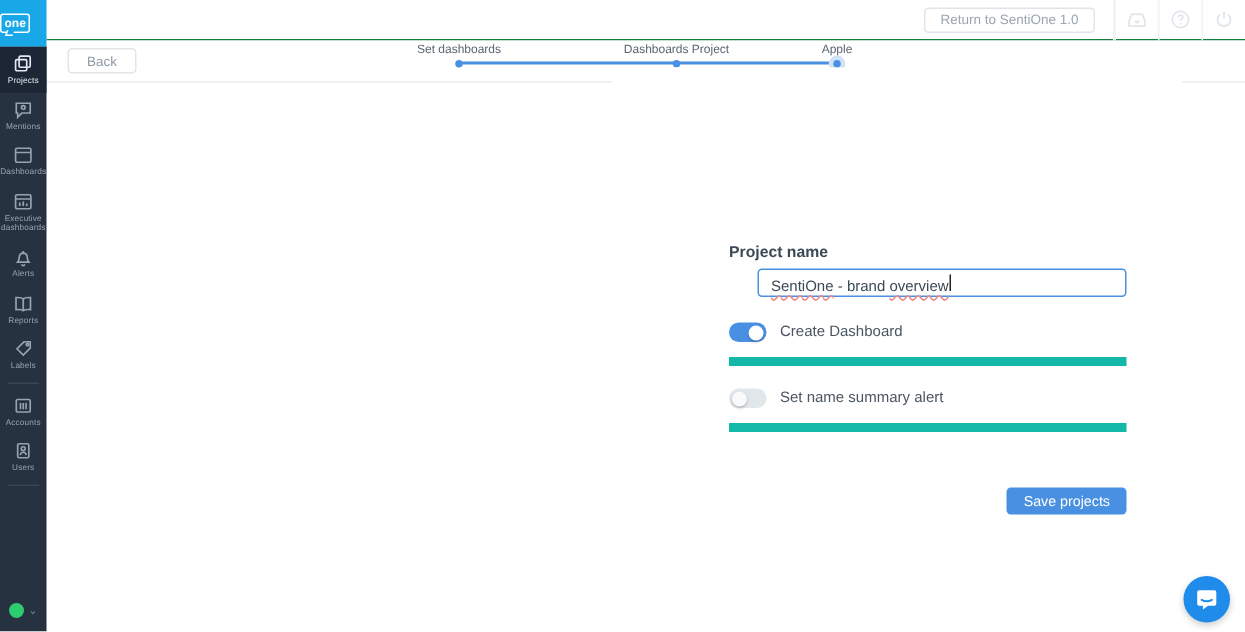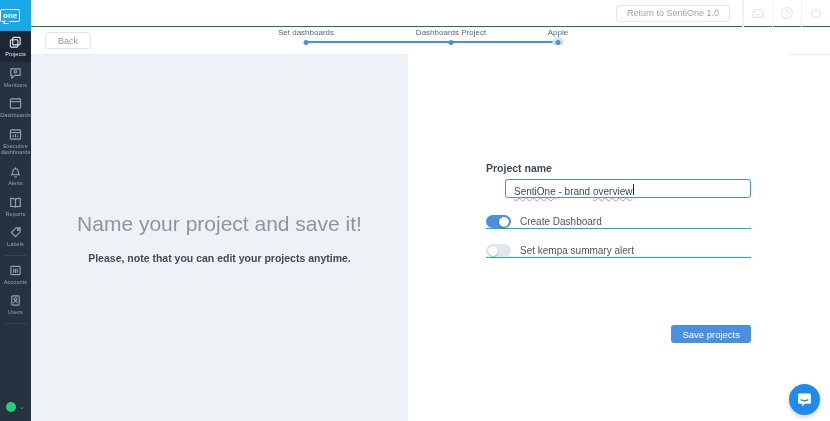--- a/index.html
+++ b/index.html
@@ -65,22 +65,22 @@
   .panel-right { position:absolute; left:408px; top:45px; width:380px; height:366px; background:#fff; }
 
   
   .form { position:absolute; left:78px; top:117px; width:265px; }
   .f-label { font-size:10.5px; font-weight:bold; color:#3c4a57; }
   .f-hint { font-size:9px; color:#c2cad3; margin-top:2px; }
   .f-input { margin-top:5px; height:19px; border:1px solid #4a90e2; border-radius:3px; background:#fff;
     display:flex; align-items:flex-end; padding:0 8px; font-size:10px; color:#3c4a57; cursor:text;margin-left:19px; }
   .miss { text-decoration:underline wavy #e88; text-decoration-thickness:1px; text-underline-offset:2px; }
   .caret { display:inline-block; width:1px; height:11px; background:#222; margin-left:1px; }
-  .toggle-row { display:flex; align-items:center; gap:9px; margin-top:15px; 
-    border-bottom:1px solid #14b8a6; cursor:pointer; }
+  .toggle-row { display:flex; align-items:center; gap:9px; margin-top:15px; padding-bottom:10px;
+    border-bottom:6px solid #14b8a6; cursor:pointer; }
   .toggle-row.first { margin-top:17px; }
   .tgl { width:25px; height:13px; border-radius:7px; position:relative; flex:0 0 auto; }
   .tgl.on { background:#4a90e2; }
   .tgl.off { background:#e2e7ec; }
   .tgl .knob { position:absolute; top:1.5px; width:10px; height:10px; border-radius:50%; background:#fff;
     box-shadow:0 1px 2px rgba(0,0,0,.25); }
   .tgl.on .knob { right:2px; }
   .tgl.off .knob { left:2px; background:#f7f9fa; }
   .tgl-label { font-size:10px; color:#4a5562; }
   .save-btn { position:absolute; right:0; top:163px; height:18px; padding:0 11px; border:none;
@@ -211,43 +211,39 @@
         </svg>
       <span class="side-label">Users</span>
     </div>
     <div class="side-div"></div>
     <div class="side-bottom">
       <span class="status-dot"></span>
       <span class="status-chev">⌄</span>
     </div>
   </div>
 
-  <div class="panel-left">
-    <div class="headline">Name your project and save it!</div>
-    <div class="subtext">Please, note that you can edit your projects anytime.</div>
-  </div>
 
   <div class="panel-right">
     <div class="form">
       <div class="f-label">Project name</div>
       <div class="f-input">
         <span><span class="miss">SentiOne</span><span> - brand </span><span class="miss">overview</span><span class="caret"></span></span>
       </div>
 
       <div class="toggle-row first">
         <span class="tgl on">
             <span class="knob"></span>
           </span>
         <span class="tgl-label">Create Dashboard</span>
       </div>
       <div class="toggle-row">
         <span class="tgl off">
             <span class="knob"></span>
           </span>
-        <span class="tgl-label">Set kempa summary alert</span>
+        <span class="tgl-label">Set name summary alert</span>
       </div>
 
       <button class="save-btn">Save projects</button>
     </div>
   </div>
 
   <div class="chat-fab">
     <svg viewBox="0 0 20 20" width="17" height="17">
         <path d="M4 3h12a1.5 1.5 0 0 1 1.5 1.5v9A1.5 1.5 0 0 1 16 15h-5l-4 3v-3H4a1.5 1.5 0 0 1-1.5-1.5v-9A1.5 1.5 0 0 1 4 3z" fill="#fff"></path>
         <path d="M6 10.5c2.6 1.4 5.4 1.4 8 0" fill="none" stroke="#1f8ceb" stroke-width="1.6" stroke-linecap="round"></path>

